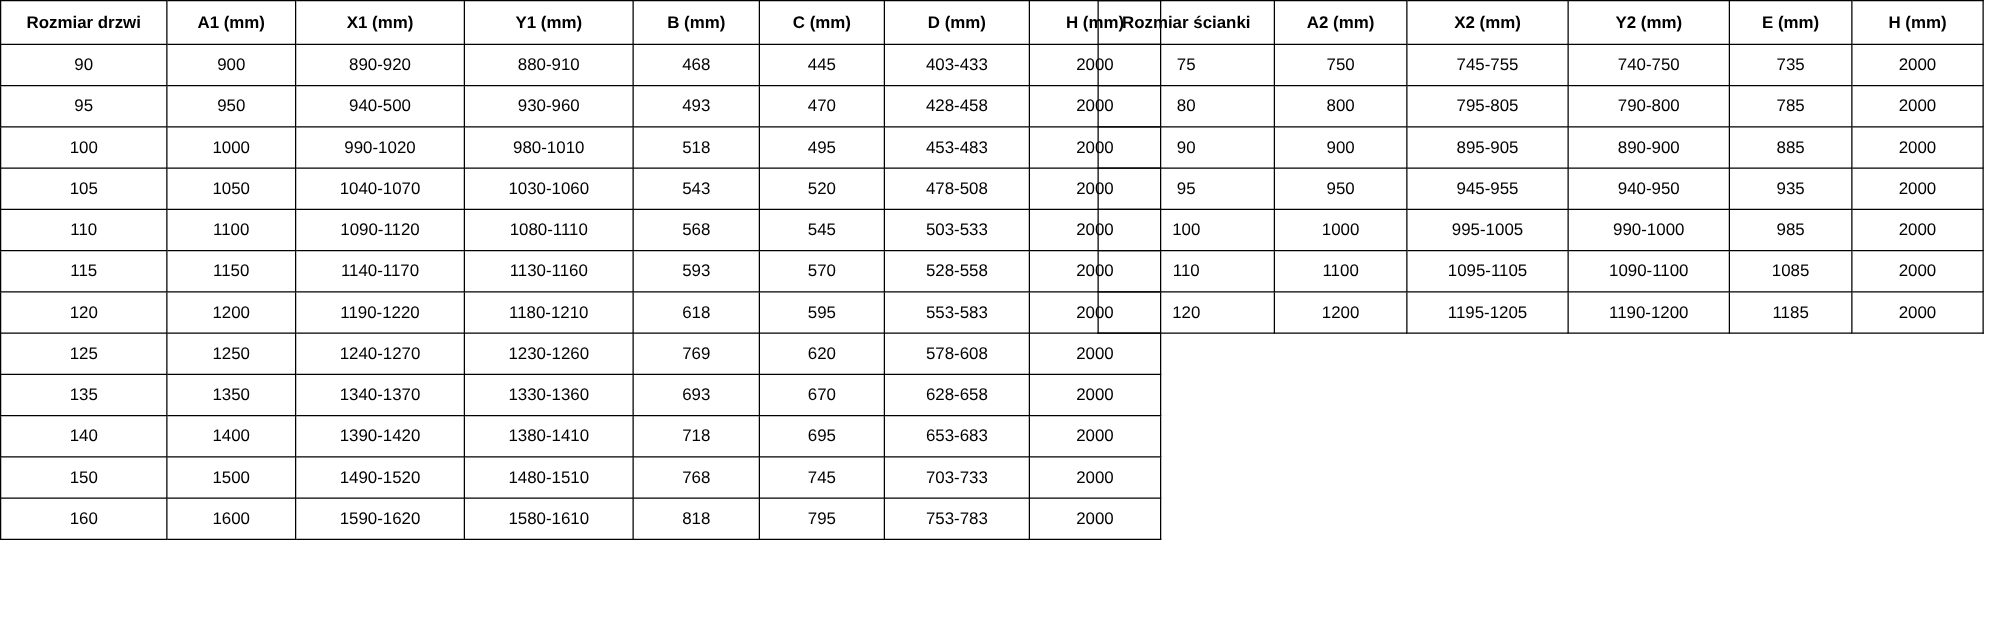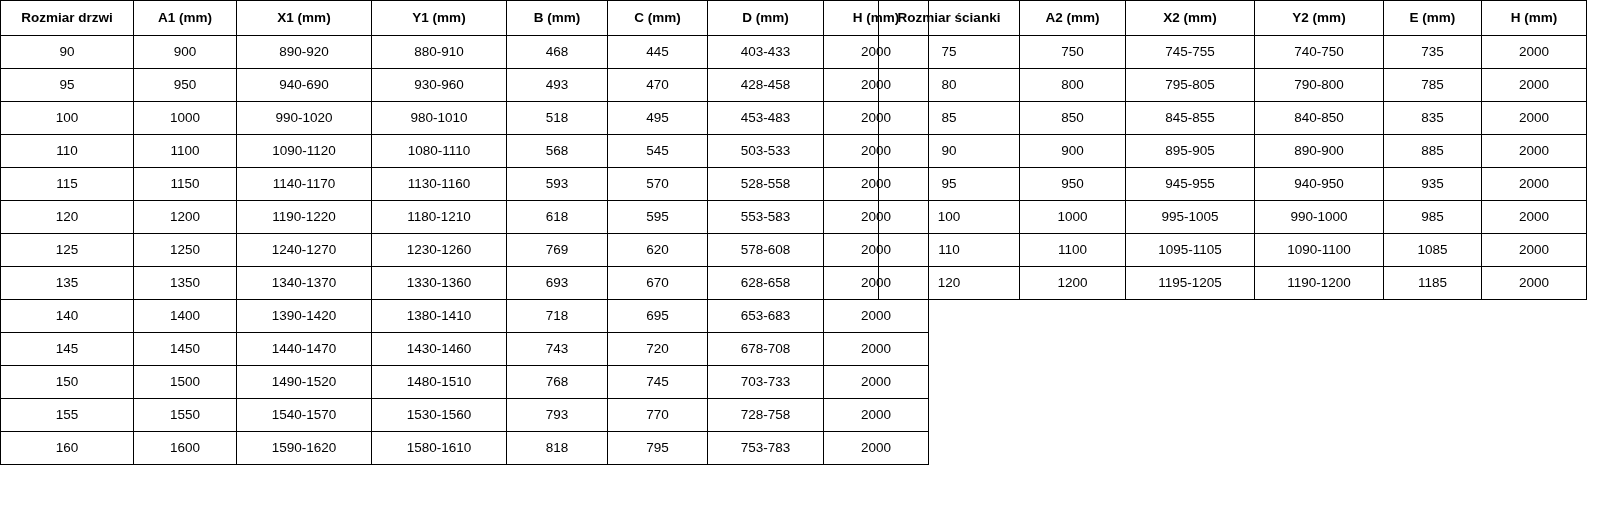--- a/index.html
+++ b/index.html
@@ -103,38 +103,48 @@
             <td>890-920</td>
             <td>880-910</td>
             <td>468</td>
             <td>445</td>
             <td>403-433</td>
             <td>2000</td>
           </tr>
           <tr>
             <td>95</td>
             <td>950</td>
-            <td>940-690</td>
+            <td>940-500</td>
             <td>930-960</td>
             <td>493</td>
             <td>470</td>
             <td>428-458</td>
             <td>2000</td>
           </tr>
           <tr>
             <td>100</td>
             <td>1000</td>
             <td>990-1020</td>
             <td>980-1010</td>
             <td>518</td>
             <td>495</td>
             <td>453-483</td>
             <td>2000</td>
           </tr>
           <tr>
+            <td>105</td>
+            <td>1050</td>
+            <td>1040-1070</td>
+            <td>1030-1060</td>
+            <td>543</td>
+            <td>520</td>
+            <td>478-508</td>
+            <td>2000</td>
+          </tr>
+          <tr>
             <td>110</td>
             <td>1100</td>
             <td>1090-1120</td>
             <td>1080-1110</td>
             <td>568</td>
             <td>545</td>
             <td>503-533</td>
             <td>2000</td>
           </tr>
           <tr>
@@ -181,47 +191,27 @@
             <td>140</td>
             <td>1400</td>
             <td>1390-1420</td>
             <td>1380-1410</td>
             <td>718</td>
             <td>695</td>
             <td>653-683</td>
             <td>2000</td>
           </tr>
           <tr>
-            <td>145</td>
-            <td>1450</td>
-            <td>1440-1470</td>
-            <td>1430-1460</td>
-            <td>743</td>
-            <td>720</td>
-            <td>678-708</td>
-            <td>2000</td>
-          </tr>
-          <tr>
             <td>150</td>
             <td>1500</td>
             <td>1490-1520</td>
             <td>1480-1510</td>
             <td>768</td>
             <td>745</td>
             <td>703-733</td>
-            <td>2000</td>
-          </tr>
-          <tr>
-            <td>155</td>
-            <td>1550</td>
-            <td>1540-1570</td>
-            <td>1530-1560</td>
-            <td>793</td>
-            <td>770</td>
-            <td>728-758</td>
             <td>2000</td>
           </tr>
           <tr>
             <td>160</td>
             <td>1600</td>
             <td>1590-1620</td>
             <td>1580-1610</td>
             <td>818</td>
             <td>795</td>
             <td>753-783</td>
@@ -262,28 +252,20 @@
           </tr>
           <tr>
             <td>80</td>
             <td>800</td>
             <td>795-805</td>
             <td>790-800</td>
             <td>785</td>
             <td>2000</td>
           </tr>
           <tr>
-            <td>85</td>
-            <td>850</td>
-            <td>845-855</td>
-            <td>840-850</td>
-            <td>835</td>
-            <td>2000</td>
-          </tr>
-          <tr>
             <td>90</td>
             <td>900</td>
             <td>895-905</td>
             <td>890-900</td>
             <td>885</td>
             <td>2000</td>
           </tr>
           <tr>
             <td>95</td>
             <td>950</td>

